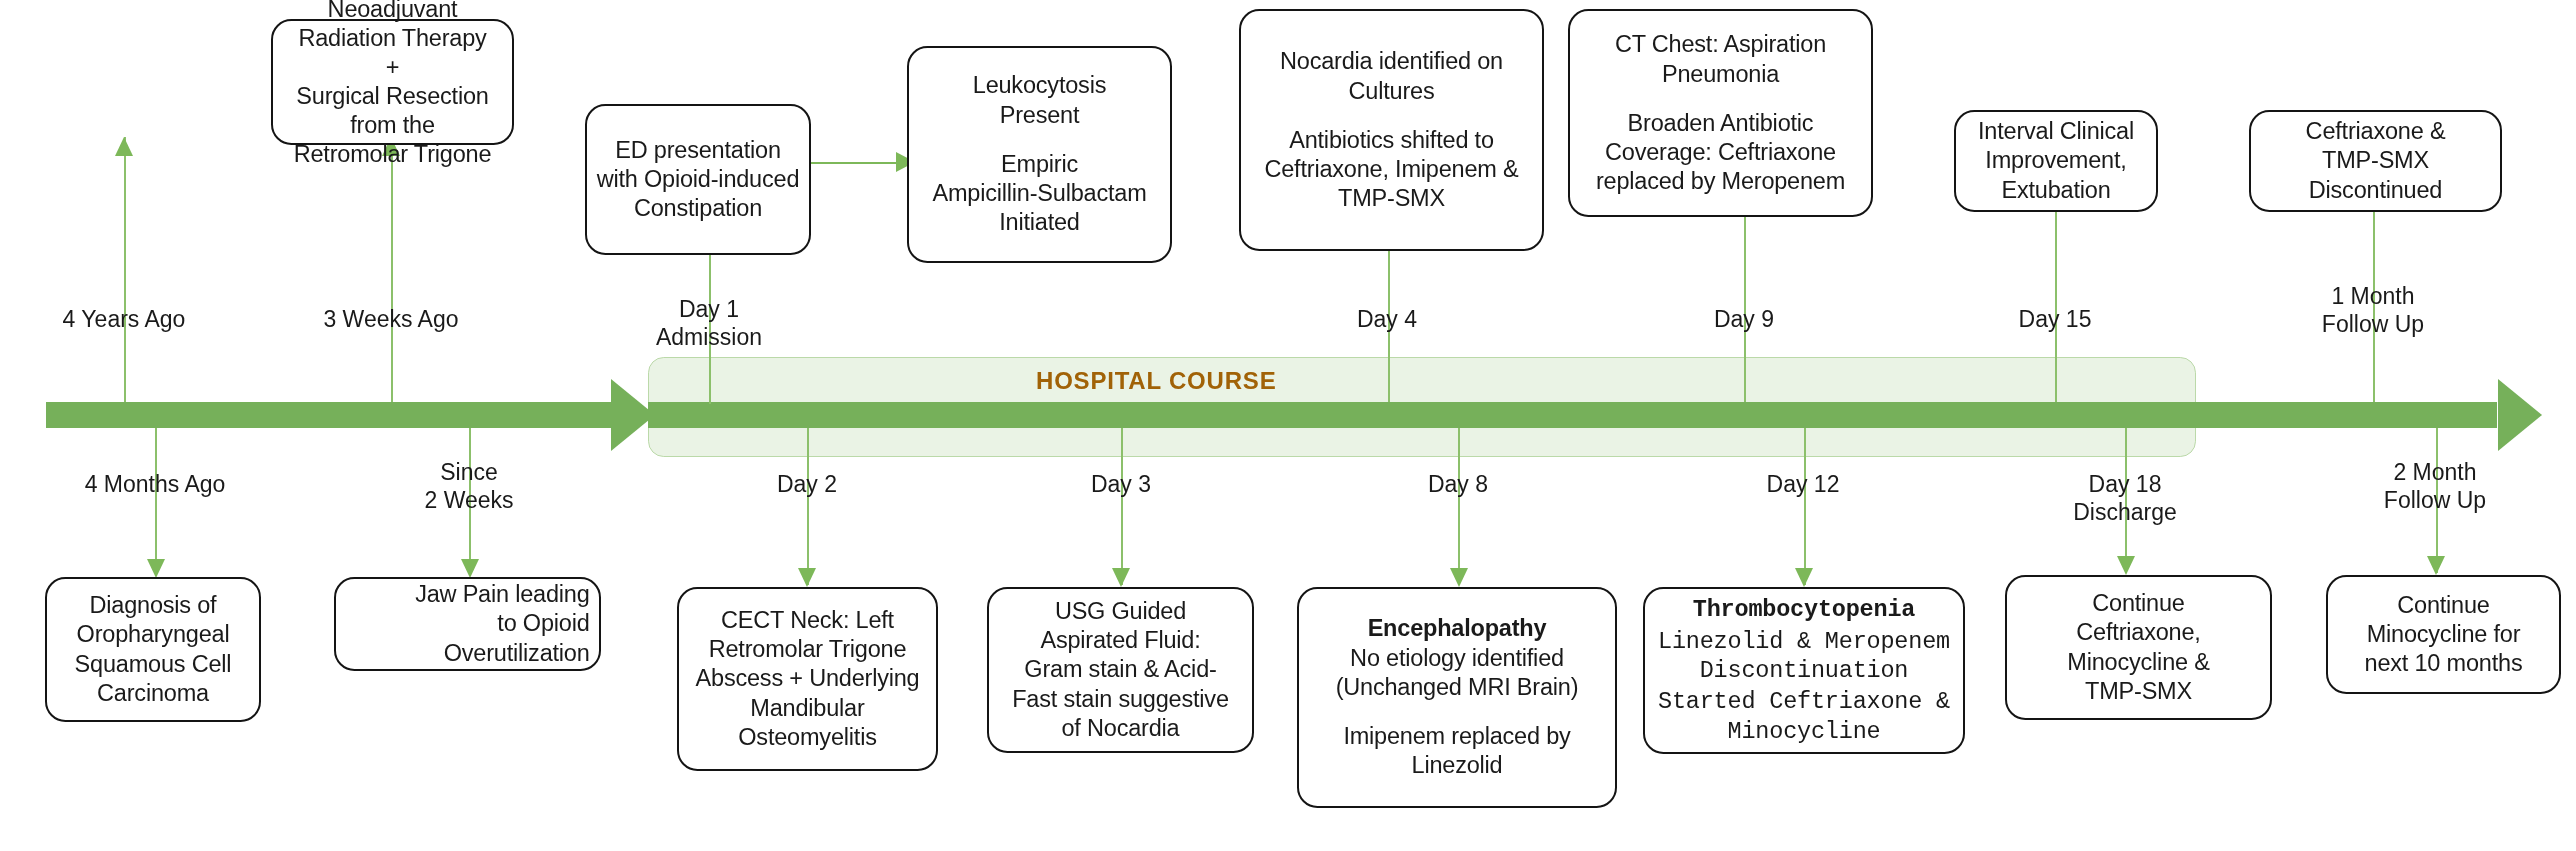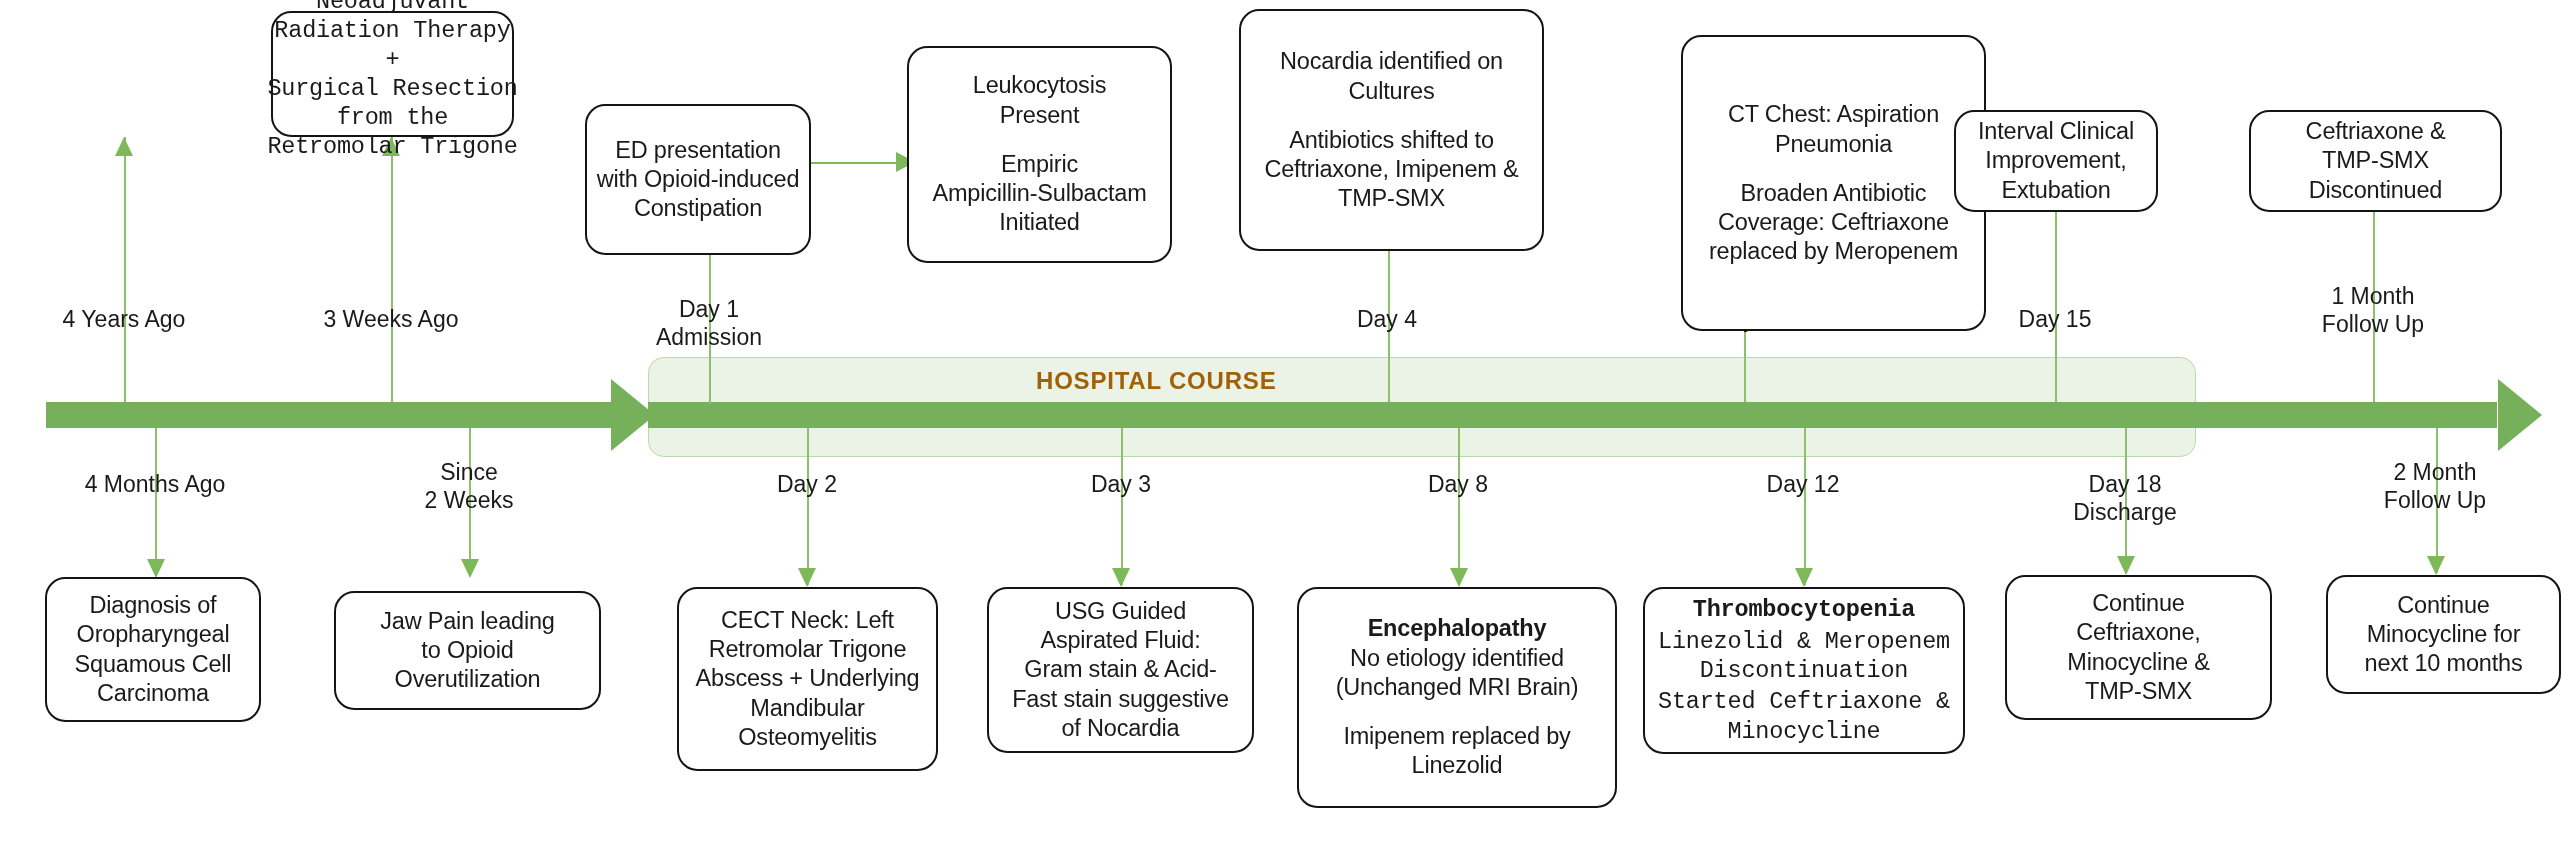--- a/index.html
+++ b/index.html
@@ -218,21 +218,21 @@
   <div class="tick" style="left:2031px; top:471px; width:188px;">
     <span>Day 18</span><br>
     <span>Discharge</span>
   </div>
   <div class="tick" style="left:2341px; top:459px; width:188px;">
     <span>2 Month</span><br>
     <span>Follow Up</span>
   </div>
 
 
-  <div class="ebox" style="left:271px; top:11px; width:243px; height:126px;font-family:Liberation Mono, monospace;">
+  <div class="ebox" style="left:271px; top:19px; width:243px; height:126px;">
     <span class="ln">Neoadjuvant</span>
     <span class="ln">Radiation Therapy</span>
     <span class="ln">+</span>
     <span class="ln">Surgical Resection</span>
     <span class="ln">from the</span>
     <span class="ln">Retromolar Trigone</span>
   </div>
 
   <div class="ebox" style="left:585px; top:104px; width:226px; height:151px; top:104px;">
     <span class="ln">ED presentation</span>
@@ -251,21 +251,21 @@
 
   <div class="ebox" style="left:1239px; top:9.4px; width:305px; height:242px;">
     <span class="ln">Nocardia identified on</span>
     <span class="ln">Cultures</span>
     <span class="gap"></span>
     <span class="ln">Antibiotics shifted to</span>
     <span class="ln">Ceftriaxone, Imipenem &amp;</span>
     <span class="ln">TMP-SMX</span>
   </div>
 
-  <div class="ebox" style="left:1681px; top:9.4px; width:305px; height:296px;margin-top:26px;">
+  <div class="ebox" style="left:1568px; top:9.4px; width:305px; height:208px;">
     <span class="ln">CT Chest: Aspiration</span>
     <span class="ln">Pneumonia</span>
     <span class="gap"></span>
     <span class="ln">Broaden Antibiotic</span>
     <span class="ln">Coverage: Ceftriaxone</span>
     <span class="ln">replaced by  Meropenem</span>
   </div>
 
   <div class="ebox" style="left:1954px; top:110px; width:204px; height:102px;">
     <span class="ln">Interval Clinical</span>
@@ -279,21 +279,21 @@
     <span class="ln">Discontinued</span>
   </div>
 
   <div class="ebox" style="left:45px; top:577px; width:216px; height:145px;">
     <span class="ln">Diagnosis of</span>
     <span class="ln">Oropharyngeal</span>
     <span class="ln">Squamous Cell</span>
     <span class="ln">Carcinoma</span>
   </div>
 
-  <div class="ebox" style="left:334px; top:591px; width:267px; height:119px;">
+  <div class="ebox" style="left:334px; top:577px; width:267px; height:94px;align-items:flex-end;">
     <span class="ln">Jaw Pain leading</span>
     <span class="ln">to Opioid</span>
     <span class="ln">Overutilization</span>
   </div>
 
   <div class="ebox" style="left:677px; top:587px; width:261px; height:184px;text-align:right;">
     <span class="ln">CECT Neck: Left</span>
     <span class="ln">Retromolar Trigone</span>
     <span class="ln">Abscess + Underlying</span>
     <span class="ln">Mandibular</span>

